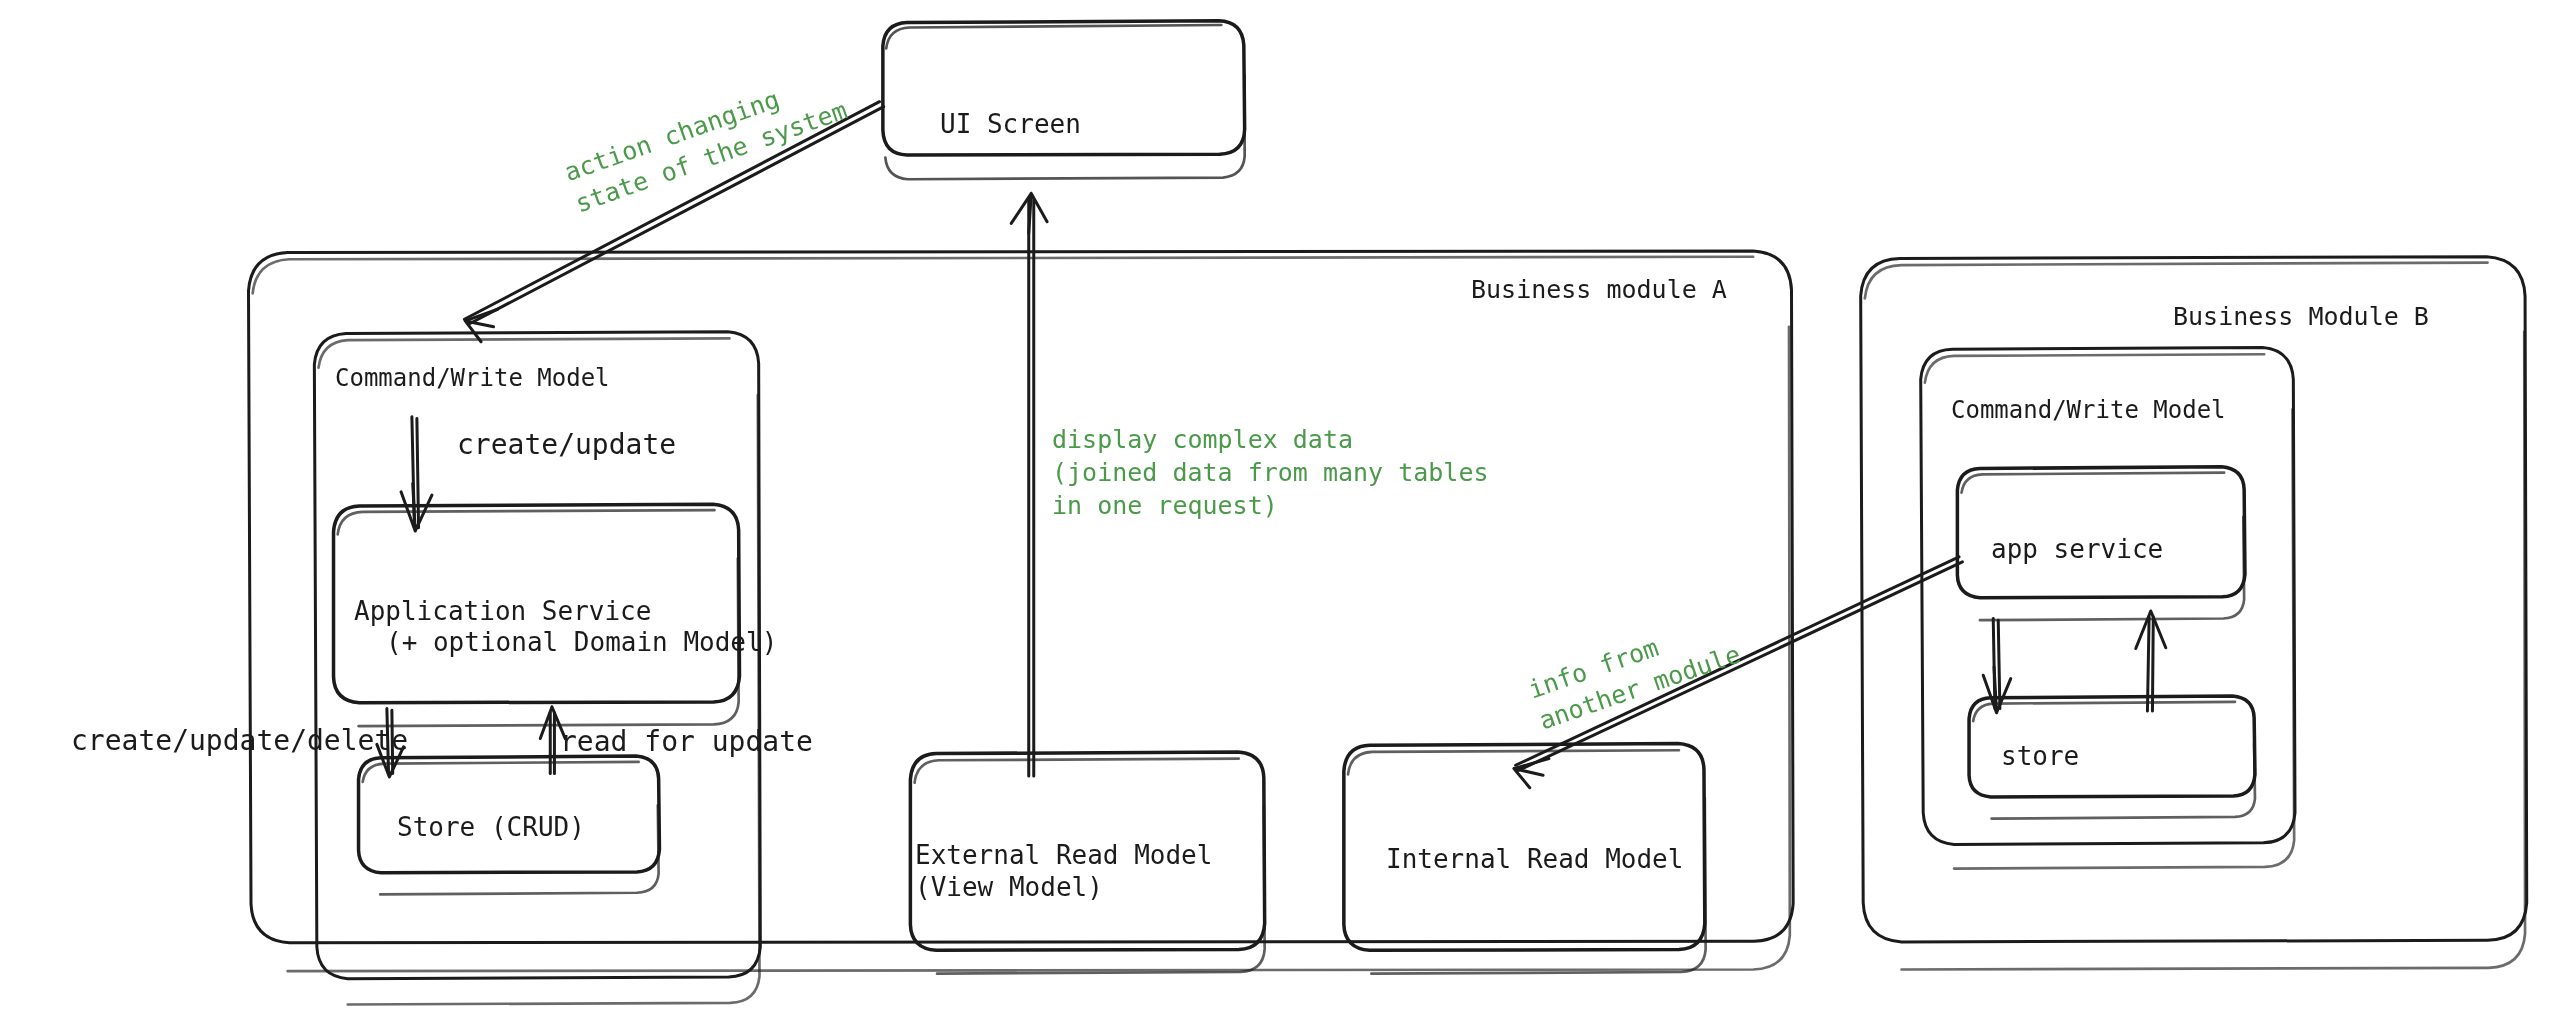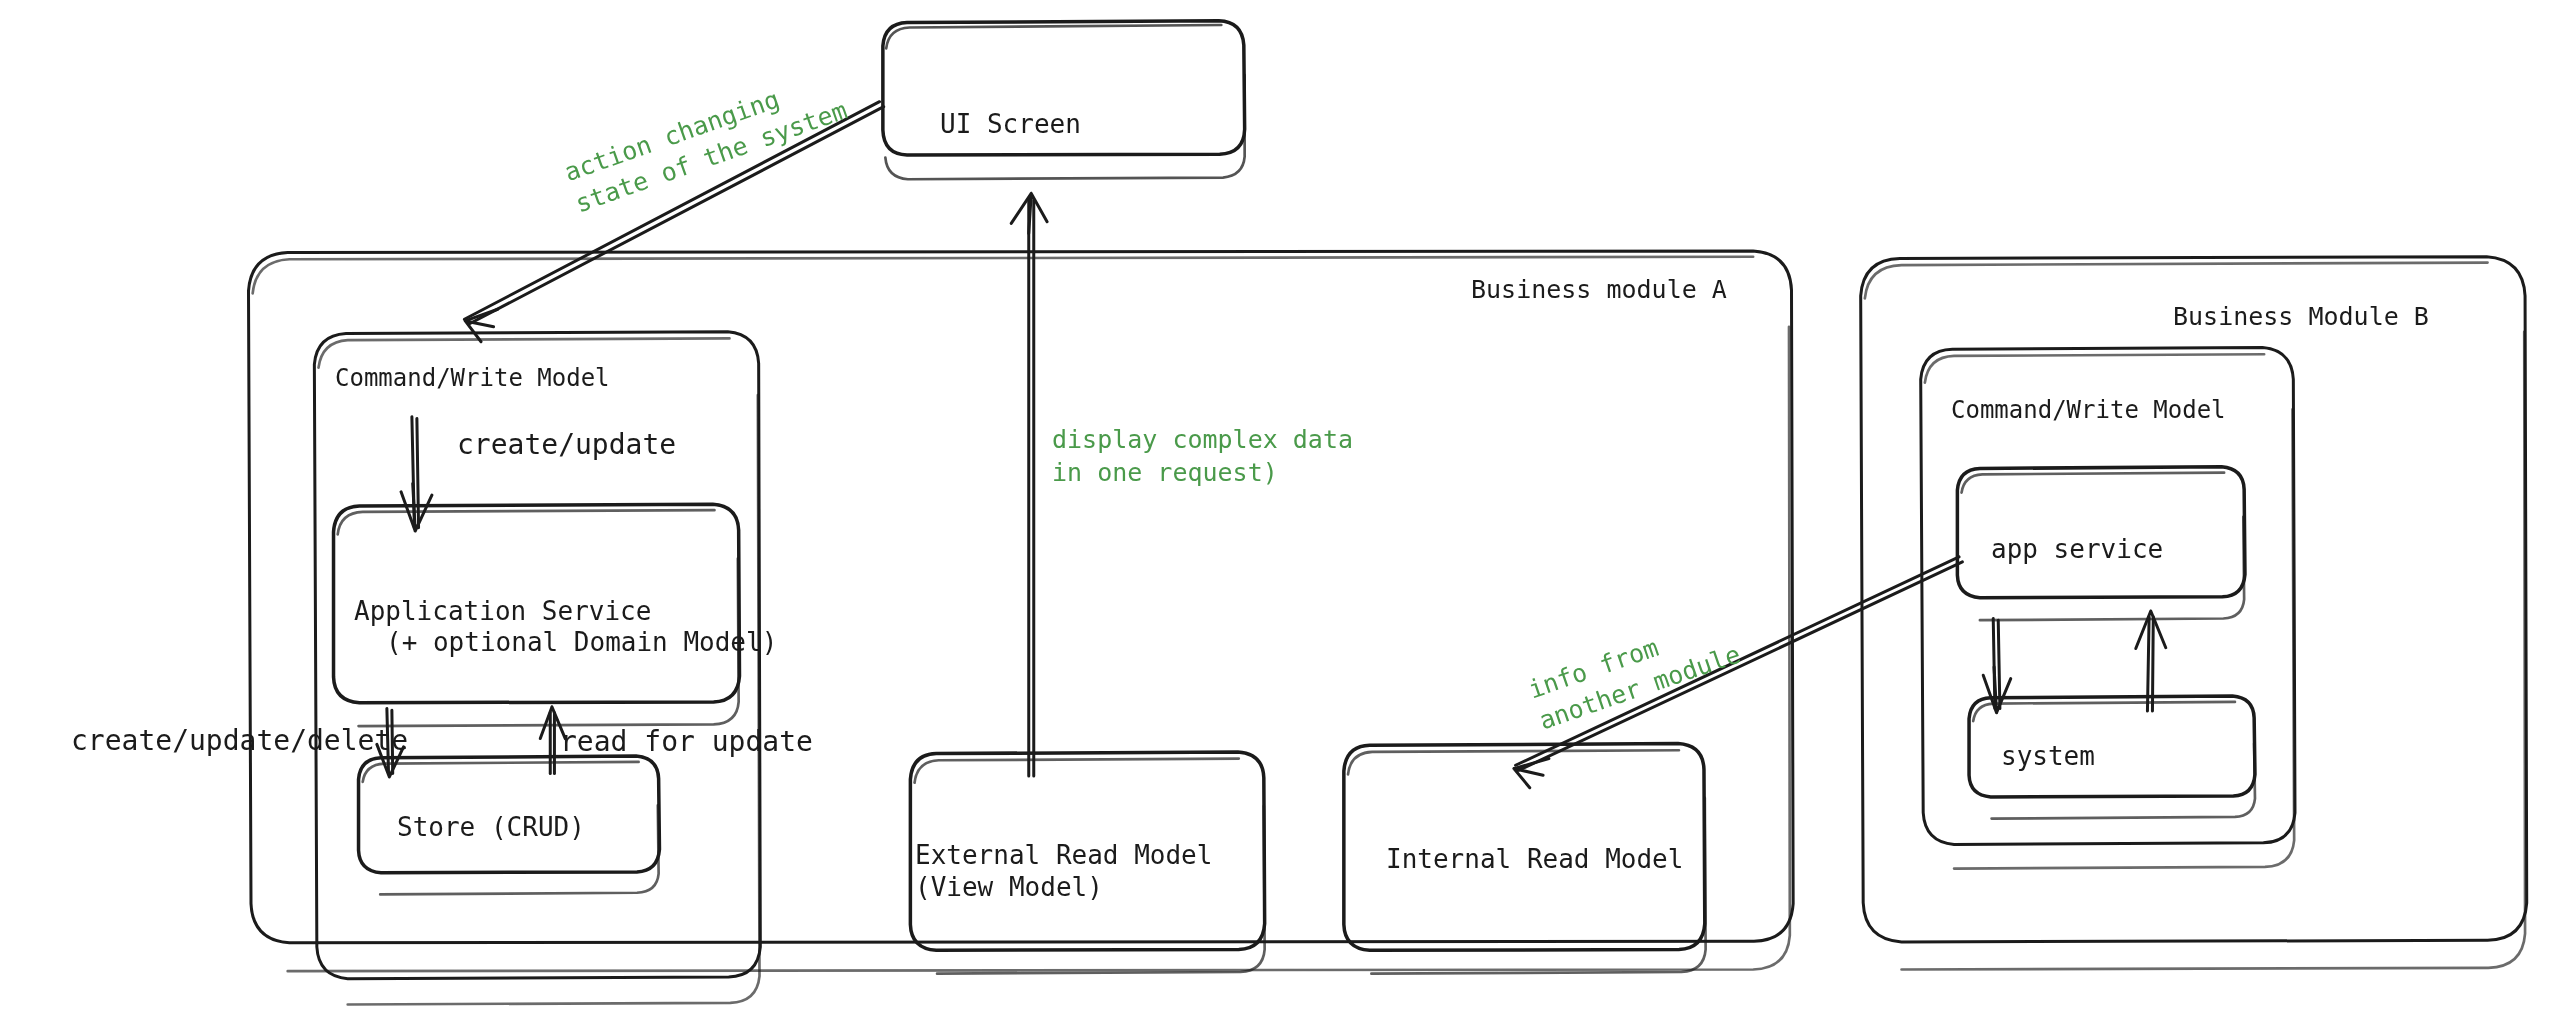--- a/index.html
+++ b/index.html
@@ -187,31 +187,32 @@
 
 <div class="txt t-box" style="left:397px; top:802px;margin-top:8px;">Store (CRUD)</div>
 
 <div class="txt t-box" style="left:915px; top:838px;">External Read Model</div>
 <div class="txt t-box" style="left:915px; top:870px;">(View Model)</div>
 
 <div class="txt t-box" style="left:1386px; top:842px;">Internal Read Model</div>
 
 <div class="txt t-box" style="left:1991px; top:532px;">app service</div>
 
-<div class="txt t-box" style="left:2001px; top:739px;">system</div>
+<div class="txt t-box" style="left:2001px; top:739px;">store</div>
 
 <div style="position:absolute; left:560px; top:158px;">
   <div class="rot-a">
     <div class="txt t-small green" style="position:relative; left:0; top:0;">action changing</div>
     <div class="txt t-small green" style="position:relative; left:0; top:0;">state of the system</div>
   </div>
 </div>
 
 <div style="position:absolute; left:1052px; top:423px;">
   <div class="txt t-small green" style="position:relative; left:0; top:0;">display complex data</div>
+  <div class="txt t-small green" style="position:relative; left:0; top:0;">(joined data from many tables</div>
   <div class="txt t-small green" style="position:relative; left:0; top:0;">in one request)</div>
 </div>
 
 <div style="position:absolute; left:1524px; top:675px;">
   <div class="rot-b">
     <div class="txt t-small green" style="position:relative; left:0; top:0;">info from</div>
     <div class="txt t-small green" style="position:relative; left:0; top:0;">another module</div>
   </div>
 </div>
 

